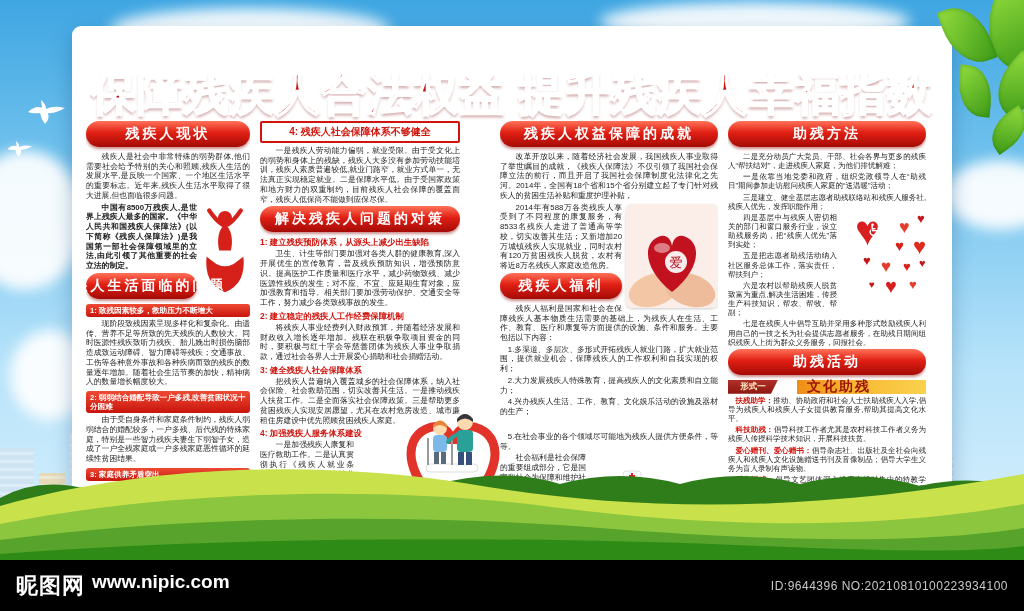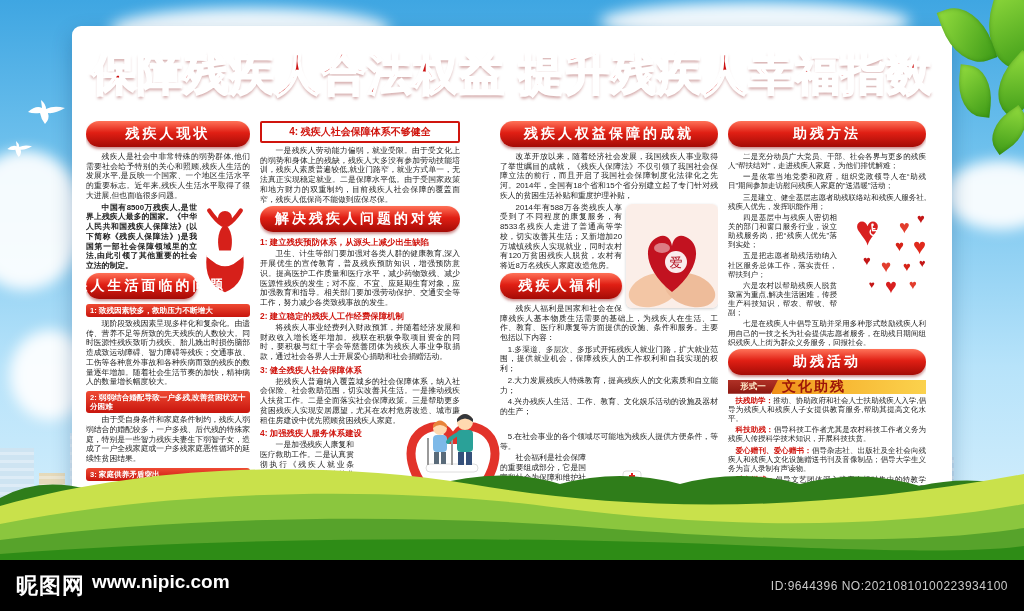--- a/index.html
+++ b/index.html
@@ -7,21 +7,21 @@
     font-family:"Liberation Sans","DejaVu Sans",sans-serif;background:#8ecdf0;}
   .sky{position:absolute;inset:0;background:linear-gradient(180deg,#3fa6e2 0%,#6fc1ed 25%,#b7e3fa 60%,#e3f4fd 100%);}
   .cloud{position:absolute;background:rgba(255,255,255,.92);border-radius:50%;filter:blur(7px);}
   .dove{position:absolute;}
   .city{position:absolute;left:0;right:0;top:418px;height:125px;display:flex;align-items:flex-end;gap:5px;opacity:.9;z-index:1;}
   .bld{flex:0 0 auto;background-image:repeating-linear-gradient(0deg,rgba(255,255,255,.35) 0 3px,transparent 3px 8px);}
   .board{position:absolute;left:72px;top:26px;width:880px;height:532px;background:#ffffff;border-radius:9px;
     box-shadow:0 8px 20px rgba(10,60,110,.30);z-index:2;}
   .board::after{content:"";position:absolute;left:0;right:0;bottom:0;height:70px;border-radius:0 0 9px 9px;
     background:linear-gradient(180deg,rgba(220,237,248,0) 0%,rgba(205,229,244,.8) 100%);}
-  .title{position:absolute;left:72px;width:880px;top:44px;text-align:center;z-index:3;
+  .title{position:absolute;left:72px;width:880px;top:64px;text-align:center;z-index:3;
     font-size:45px;font-weight:900;color:#cc1010;letter-spacing:1px;
     -webkit-text-stroke:2px #ffffff;text-shadow:0 3px 3px rgba(130,10,10,.35);white-space:nowrap;}
   .cols{position:absolute;left:86px;top:121px;width:852px;height:430px;display:flex;z-index:3;}
   .col{overflow:hidden;height:430px;}
   .col1{width:164px;margin-right:10px;}
   .col2{width:200px;margin-right:40px;}
   .col3{width:218px;margin-right:10px;}
   .col4{width:198px;}
   .hdr{height:26px;border-radius:14px;display:flex;align-items:center;justify-content:center;
     background:linear-gradient(180deg,#ff7258 0%,#e01f14 45%,#a40b06 100%);
@@ -29,21 +29,21 @@
     box-shadow:0 2px 3px rgba(140,0,0,.45);white-space:nowrap;}
   .txt{font-size:7.8px;line-height:1.25;color:#1c1c1c;text-align:justify;}
   .col4 .txt{font-size:7.5px;line-height:1.22;}
   .txt p{margin:0 0 2px 0;text-indent:2em;}
   .boldpart{font-weight:bold;color:#222;}
   .subbar{background:linear-gradient(180deg,#ef4a33,#c8150d);color:#fff;font-weight:bold;font-size:7.6px;
     padding:2px 4px;border-radius:3px;margin:4px 0 2px 0;line-height:1.2;}
   .outbox{border:2px solid #d0150e;color:#d0150e;font-weight:bold;font-size:10px;text-align:center;
     padding:2px 1px;border-radius:2px;margin:0 0 3px 0;background:#fff;white-space:nowrap;overflow:hidden;}
   .redline{color:#d0150e;font-weight:bold;font-size:8.4px;margin:3px 0 1px 0;}
-  .formrow{display:flex;height:14px;margin:4px 0 2px 0;font-weight:bold;}
+  .formrow{display:flex;height:14px;margin:4px 0 2px 0;font-weight:bold;gap:25px;}
   .formlabel{width:50px;background:linear-gradient(180deg,#b03126,#8c1710);color:#ffe9c8;display:flex;
     align-items:center;justify-content:center;font-size:8.5px;clip-path:polygon(0 0,100% 0,86% 100%,0 100%);}
   .formtitle{flex:1;background:linear-gradient(90deg,#ef8d17,#f7b834 45%,#fbd24d);color:#9c1408;display:flex;
     align-items:center;font-size:14px;padding-left:10px;letter-spacing:2px;margin-left:-6px;}
   .lead{color:#d0150e;font-weight:bold;}
   .fl-care{float:right;width:50px;height:98px;margin:1px 0 1px 3px;}
   .fl-photo{float:right;width:92px;height:104px;margin:1px 0 2px 4px;border-radius:6px;overflow:hidden;
     box-shadow:0 1px 3px rgba(0,0,0,.2);}
   .fl-nurse{float:right;width:128px;height:148px;margin:0 0 0 4px;}
   .fl-hearts{float:right;width:86px;height:92px;margin:1px 0 1px 3px;position:relative;}

